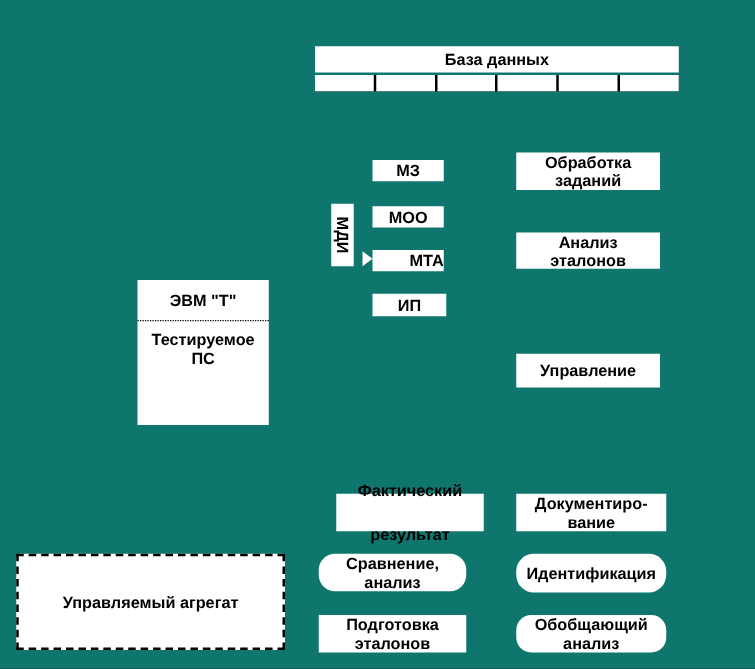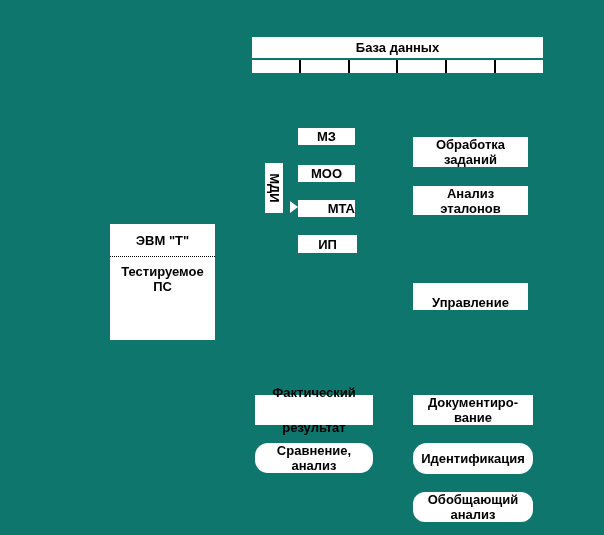--- a/index.html
+++ b/index.html
@@ -54,26 +54,26 @@
     border-left:8px solid #fff;
   }
   
   .evm{left:110px;top:224px;width:105px;height:116px;justify-content:flex-start;}
   .evm-title{
     width:100%;height:33px;display:flex;align-items:center;justify-content:center;
     border-bottom:1px dotted #000;box-sizing:border-box;
   }
   .evm-body{padding-top:7px;}
   
-  .processing {left:413px;top:137px;width:115px;height:30px;}
+  .processing {left:413px;top:122px;width:115px;height:30px;}
   .stateanalysis{left:413px;top:186px;width:115px;height:29px;}
   .planning   {left:413px;top:235px;width:115px;height:26px;}
-  .control    {left:413px;top:283px;width:115px;height:27px;justify-content:flex-end;}
+  .control    {left:413px;top:283px;width:115px;height:27px;}
   
-  .fact   {left:255px;top:395px;width:118px;height:30px;gap:20px;}
+  .fact   {left:269px;top:395px;width:118px;height:30px;gap:20px;}
   .compare{left:255px;top:443px;width:118px;height:30px;border-radius:13px;}
   .prep   {left:255px;top:492px;width:118px;height:30px;}
   
   .doc    {left:413px;top:395px;width:120px;height:30px;}
   .ident  {left:413px;top:443px;width:120px;height:31px;border-radius:14px;}
   .general{left:413px;top:492px;width:120px;height:30px;border-radius:12px;}
   
   .aggregate{
     left:13px;top:443px;width:215px;height:77px;
     border:2px dashed #000;
@@ -135,27 +135,34 @@
   </div>
 
   <div class="box fact">
     <div>Фактический</div>
     <div>результат</div>
   </div>
   <div class="box compare">
     <div>Сравнение,</div>
     <div>анализ</div>
   </div>
+  <div class="box prep">
+    <div>Подготовка</div>
+    <div>эталонов</div>
+  </div>
 
   <div class="box doc">
     <div>Документиро-</div>
     <div>вание</div>
   </div>
   <div class="box ident">
     <span>Идентификация</span>
   </div>
   <div class="box general">
     <div>Обобщающий</div>
     <div>анализ</div>
   </div>
 
+  <div class="box aggregate">
+    <span>Управляемый агрегат</span>
+  </div>
 
 </div>
 
 </body></html>

